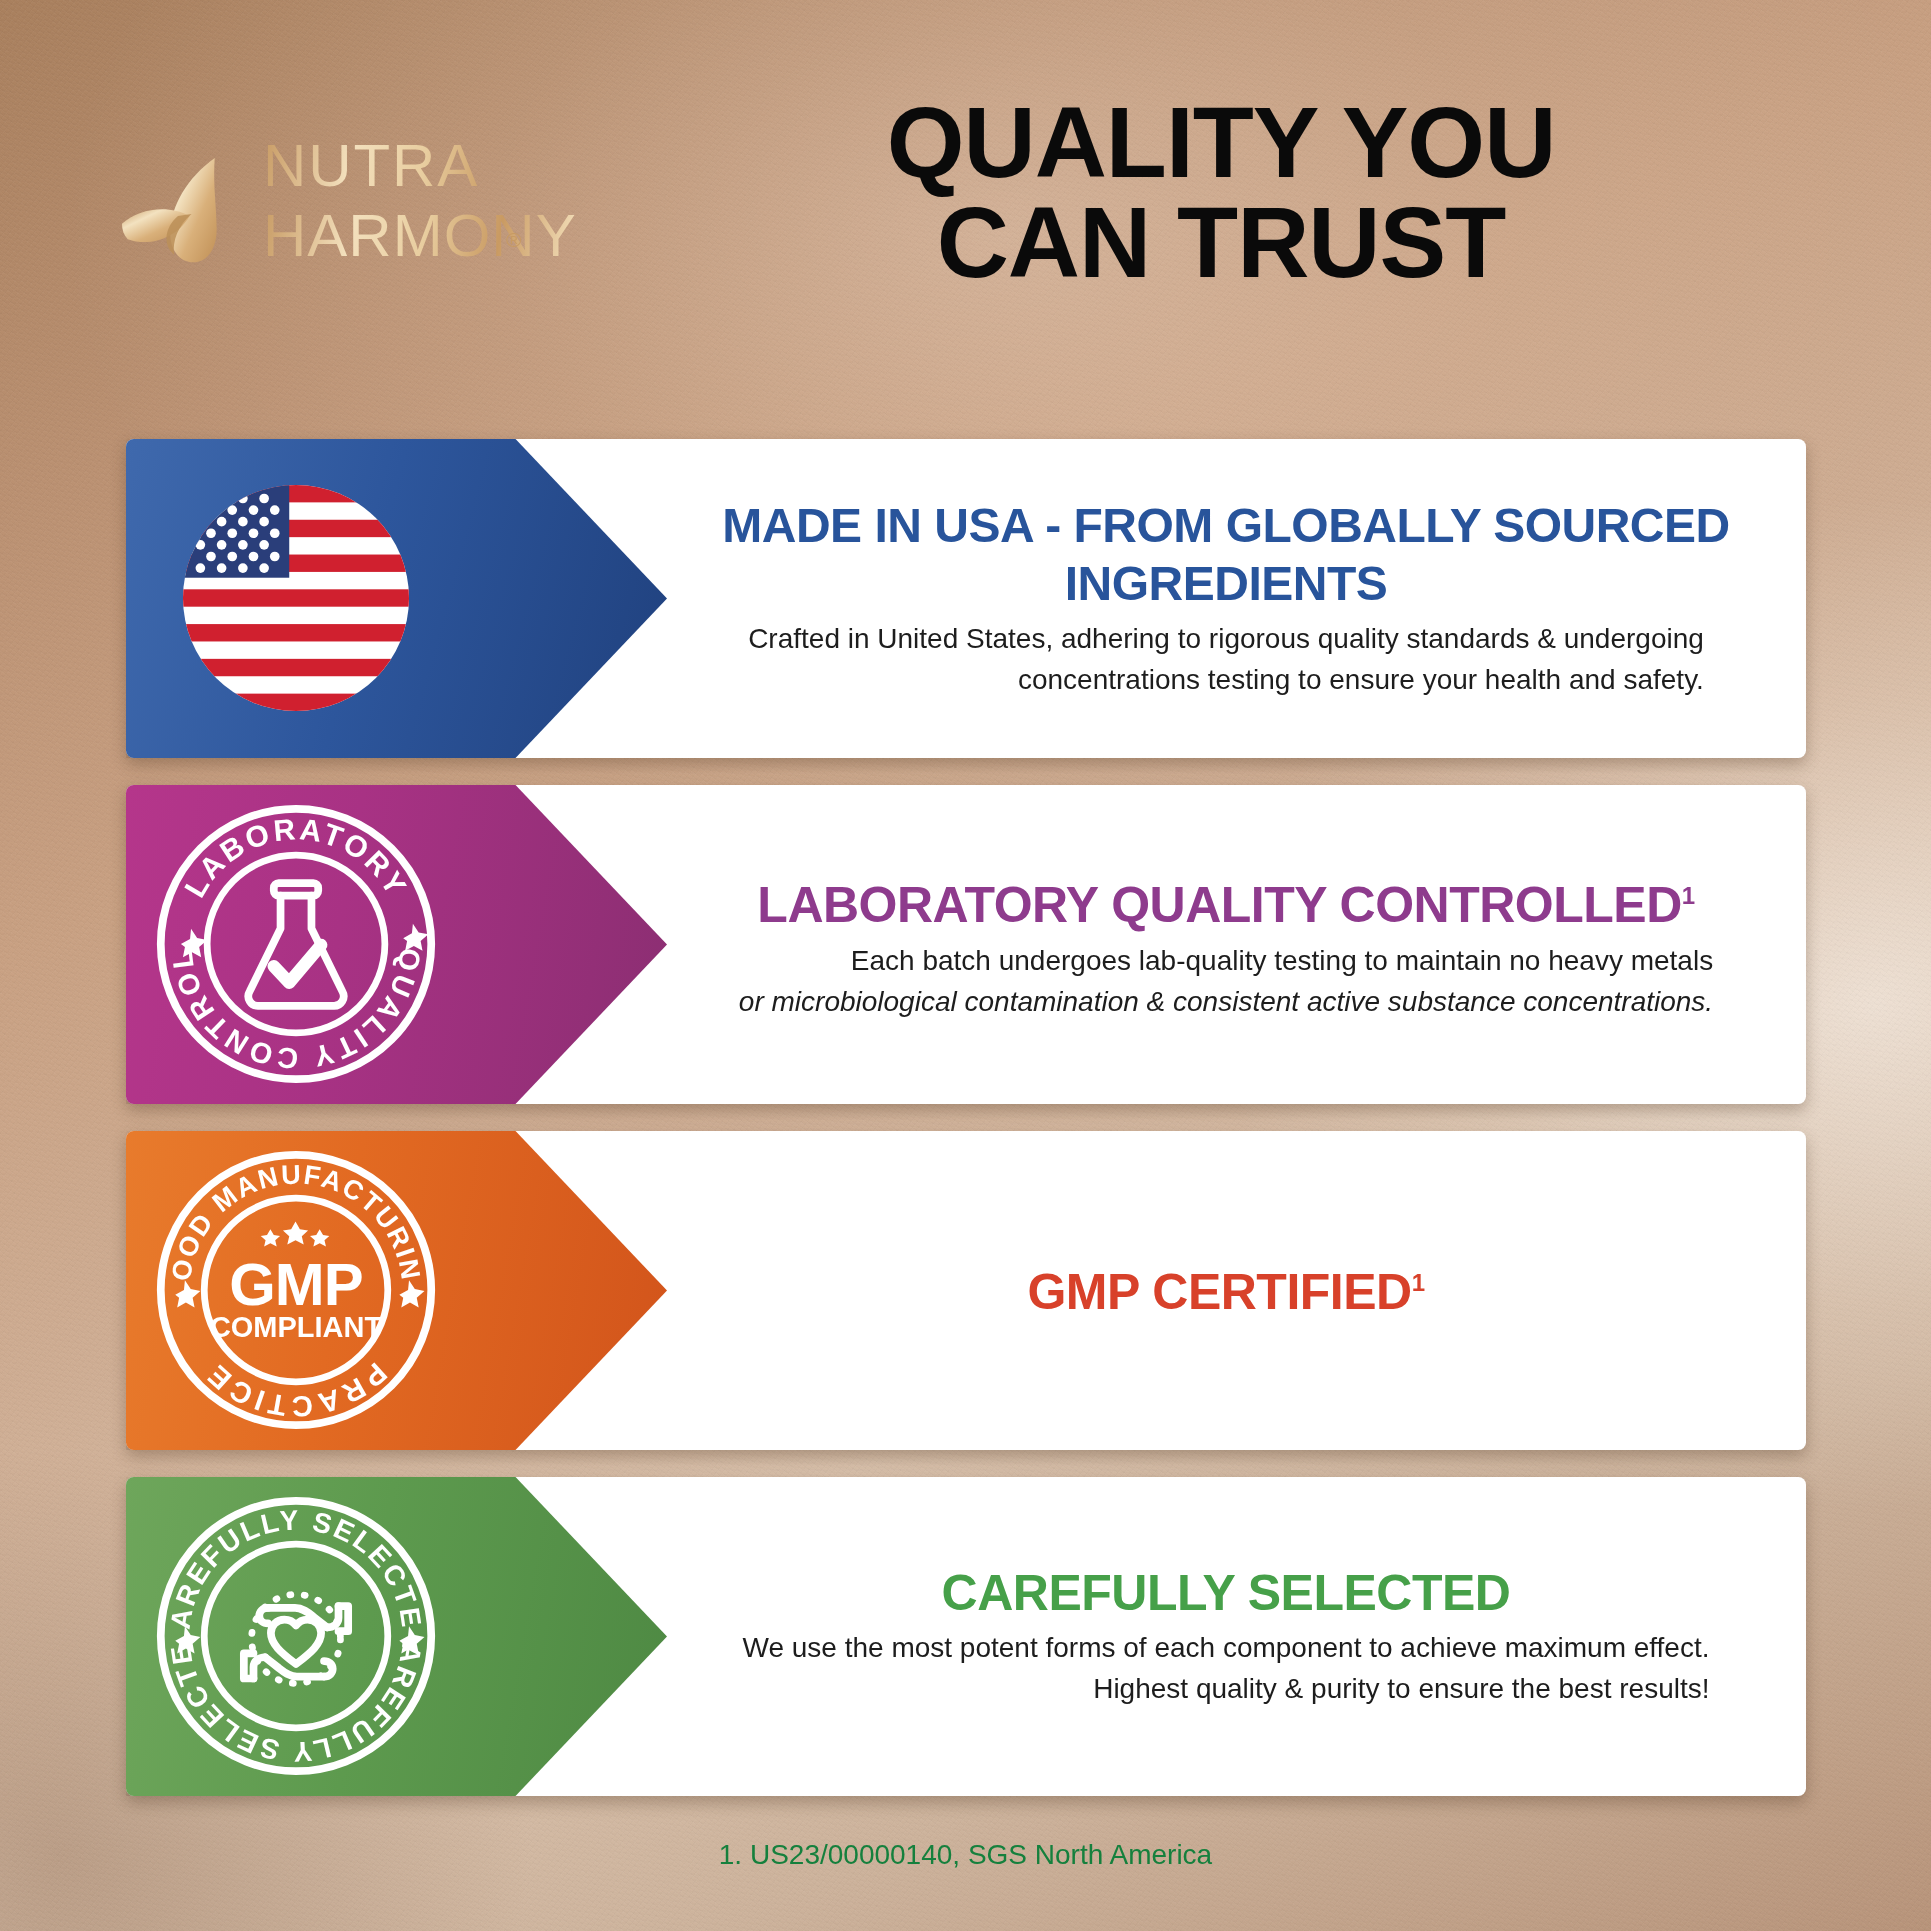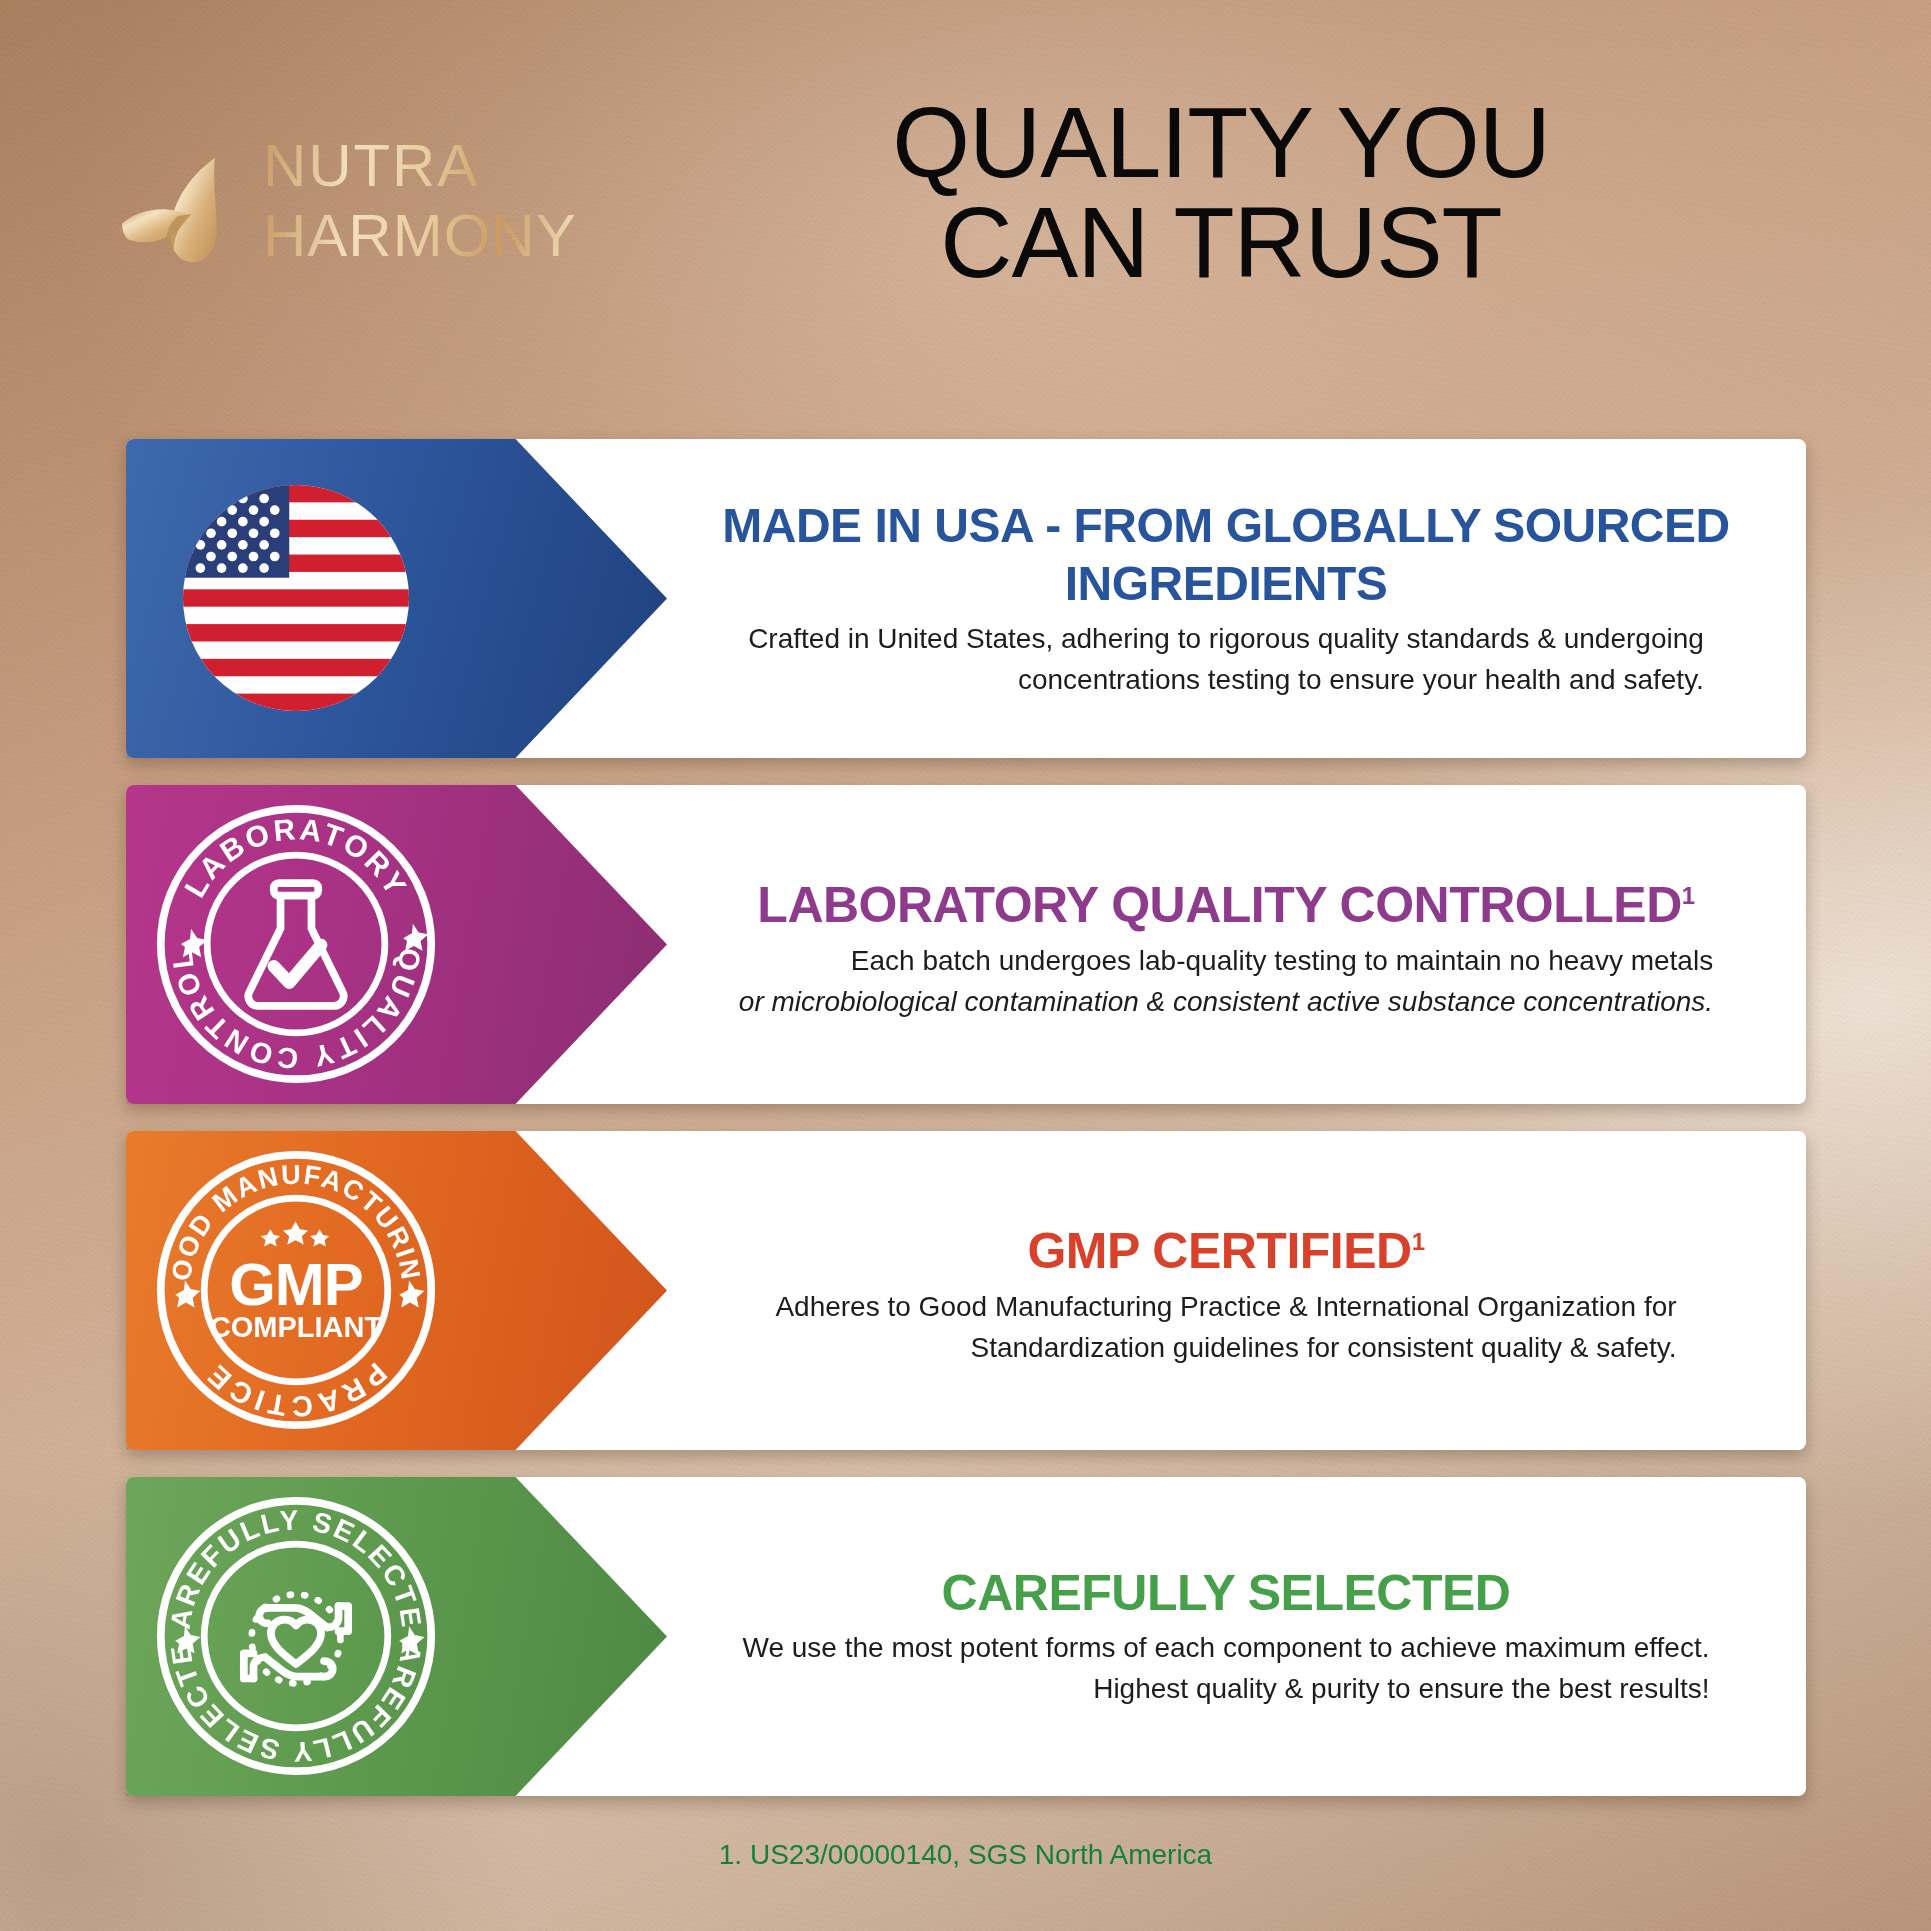--- a/index.html
+++ b/index.html
@@ -34,21 +34,21 @@
     -webkit-background-clip:text; background-clip:text; color:transparent;
     white-space:nowrap;
   }
   .logo-line.l2 { letter-spacing:1px; }
   .logo-reg {
     position:absolute; left:386px; top:93px; font-size:21px; color:#c79a63;
   }
 
   .title {
     position:absolute; left:792px; top:92px; width:830px;
-    text-align:center; color:#0a0a0a; font-weight:400;
+    text-align:center; color:#0a0a0a; font-weight:700;
     font-size:100px; line-height:100px; letter-spacing:-1px;
   }
   .title .t2 { display:block; }
 
   
   .cards { position:absolute; left:0; top:439px; width:1931px; }
   .card { position:relative; height:319px; margin-bottom:27px; }
 
   .panel {
     position:absolute; left:126px; top:0; width:1680px; height:319px;
@@ -271,24 +271,20 @@
           <path d="M168 90 l3.5 -6 l3.5 6 l6.5 1 l-5 4.5 l1.5 6.5 l-6.5 -3.5 l-6.5 3.5 l1.5 -6.5 l-5 -4.5 Z"></path>
         </g>
         <text x="147" y="163" text-anchor="middle" font-size="62" font-weight="700" fill="#fff" font-family="Liberation Sans, sans-serif" letter-spacing="-1">GMP</text>
         <text x="147" y="196" text-anchor="middle" font-size="30" font-weight="700" fill="#fff" font-family="Liberation Sans, sans-serif" letter-spacing="0">COMPLIANT</text>
       </svg>
     </div>
     <div class="content">
       <div class="c-head">
         <span>GMP CERTIFIED</span><sup>1</sup>
       </div>
-      <div class="c-body">
-        <span style="display: block;">Adheres to Good Manufacturing Practice &amp; International Organization for</span>
-        <span style="display: block;">Standardization guidelines for consistent quality &amp; safety.</span>
-      </div>
     </div>
   </div>
 
   <div class="card card4">
     <div class="panel"></div>
     <div class="arrow"></div>
     <div class="badge-slot">
       <svg viewBox="0 0 294 294" width="284" height="284">
         <defs>
           <path id="csTop" d="M147,147 m-110,0 a110,110 0 0,1 220,0" fill="none"></path>

